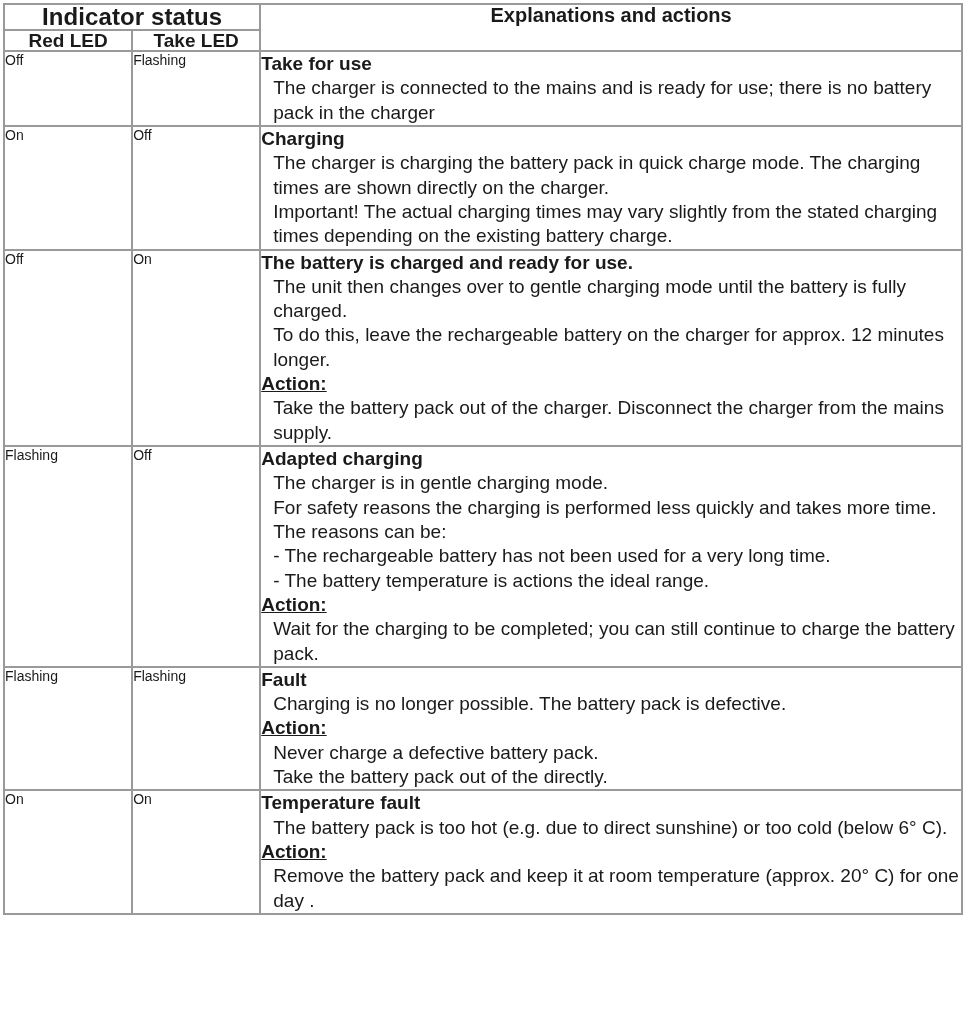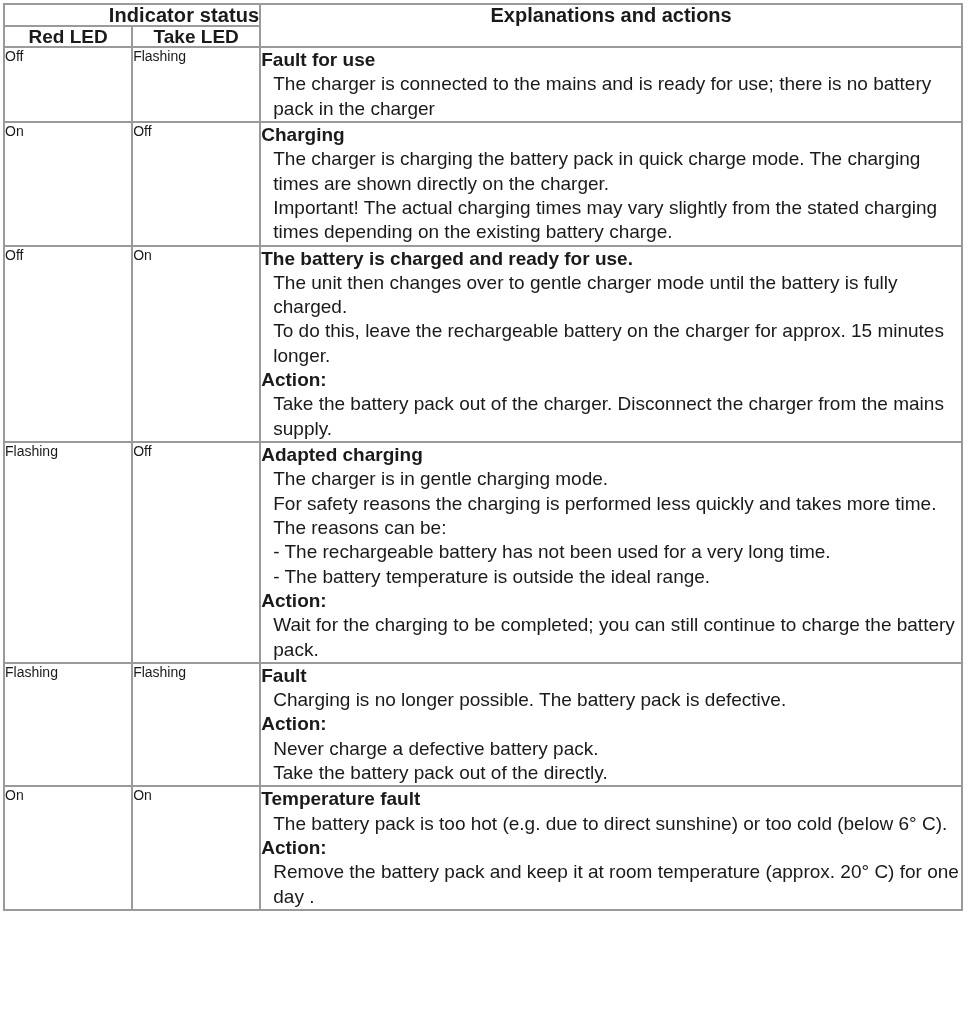--- a/index.html
+++ b/index.html
@@ -32,23 +32,23 @@
     border: 2px solid #9a9a9a;
     vertical-align: top;
     padding: 0;
     background: #ffffff;
   }
   col.c-red   { width: 128px; }
   col.c-green { width: 128px; }
   col.c-expl  { width: 701px; }
 
   .hdr-group {
-    text-align: right;
+    text-align: center;
     font-weight: bold;
-    font-size: 20px;
+    font-size: 24px;
     line-height: 1.0;
     padding: 6px 4px 7px 4px;
     letter-spacing: .1px;
   }
   .hdr-sub {
     font-weight: bold;
     font-size: 19px;
     line-height: 1.0;
     padding: 5px 4px 6px 4px;
   }
@@ -75,20 +75,21 @@
     font-weight: bold;
     display: block;
   }
   .expl-line {
     display: block;
     padding-left: 12px;
   }
   .expl-action {
     font-weight: bold;
     display: block;
+    text-decoration: underline;
   }
 </style>
 </head>
 <body>
 
 <div class="page">
   <table class="status-table">
     <colgroup>
       <col class="c-red">
       <col class="c-green">
@@ -102,53 +103,53 @@
       <tr>
         <th class="hdr-sub">Red LED</th>
         <th class="hdr-sub">Take LED</th>
       </tr>
     </thead>
     <tbody>
       <tr>
         <td class="led">Off</td>
         <td class="led">Flashing</td>
         <td class="expl">
-          <span class="expl-title">Fault for use</span>
+          <span class="expl-title">Take for use</span>
           <span class="expl-line">The charger is connected to the mains and is ready for use; there is no battery pack in the charger</span>
         </td>
       </tr>
       <tr>
         <td class="led">On</td>
         <td class="led">Off</td>
         <td class="expl">
           <span class="expl-title">Charging</span>
           <span class="expl-line">The charger is charging the battery pack in quick charge mode. The charging times are shown directly on the charger.</span>
           <span class="expl-line">Important! The actual charging times may vary slightly from the stated charging times depending on the existing battery charge.</span>
         </td>
       </tr>
       <tr>
         <td class="led">Off</td>
         <td class="led">On</td>
         <td class="expl">
           <span class="expl-title">The battery is charged and ready for use.</span>
-          <span class="expl-line">The unit then changes over to gentle charger mode until the battery is fully charged.</span>
-          <span class="expl-line">To do this, leave the rechargeable battery on the charger for approx. 15 minutes longer.</span>
+          <span class="expl-line">The unit then changes over to gentle charging mode until the battery is fully charged.</span>
+          <span class="expl-line">To do this, leave the rechargeable battery on the charger for approx. 12 minutes longer.</span>
           <span class="expl-action">Action:</span>
           <span class="expl-line">Take the battery pack out of the charger. Disconnect the charger from the mains supply.</span>
         </td>
       </tr>
       <tr>
         <td class="led">Flashing</td>
         <td class="led">Off</td>
         <td class="expl">
           <span class="expl-title">Adapted charging</span>
           <span class="expl-line">The charger is in gentle charging mode.</span>
           <span class="expl-line">For safety reasons the charging is performed less quickly and takes more time. The reasons can be:</span>
           <span class="expl-line">- The rechargeable battery has not been used for a very long time.</span>
-          <span class="expl-line">- The battery temperature is outside the ideal range.</span>
+          <span class="expl-line">- The battery temperature is actions the ideal range.</span>
           <span class="expl-action">Action:</span>
           <span class="expl-line">Wait for the charging to be completed; you can still continue to charge the battery pack.</span>
         </td>
       </tr>
       <tr>
         <td class="led">Flashing</td>
         <td class="led">Flashing</td>
         <td class="expl">
           <span class="expl-title">Fault</span>
           <span class="expl-line">Charging is no longer possible. The battery pack is defective.</span>

